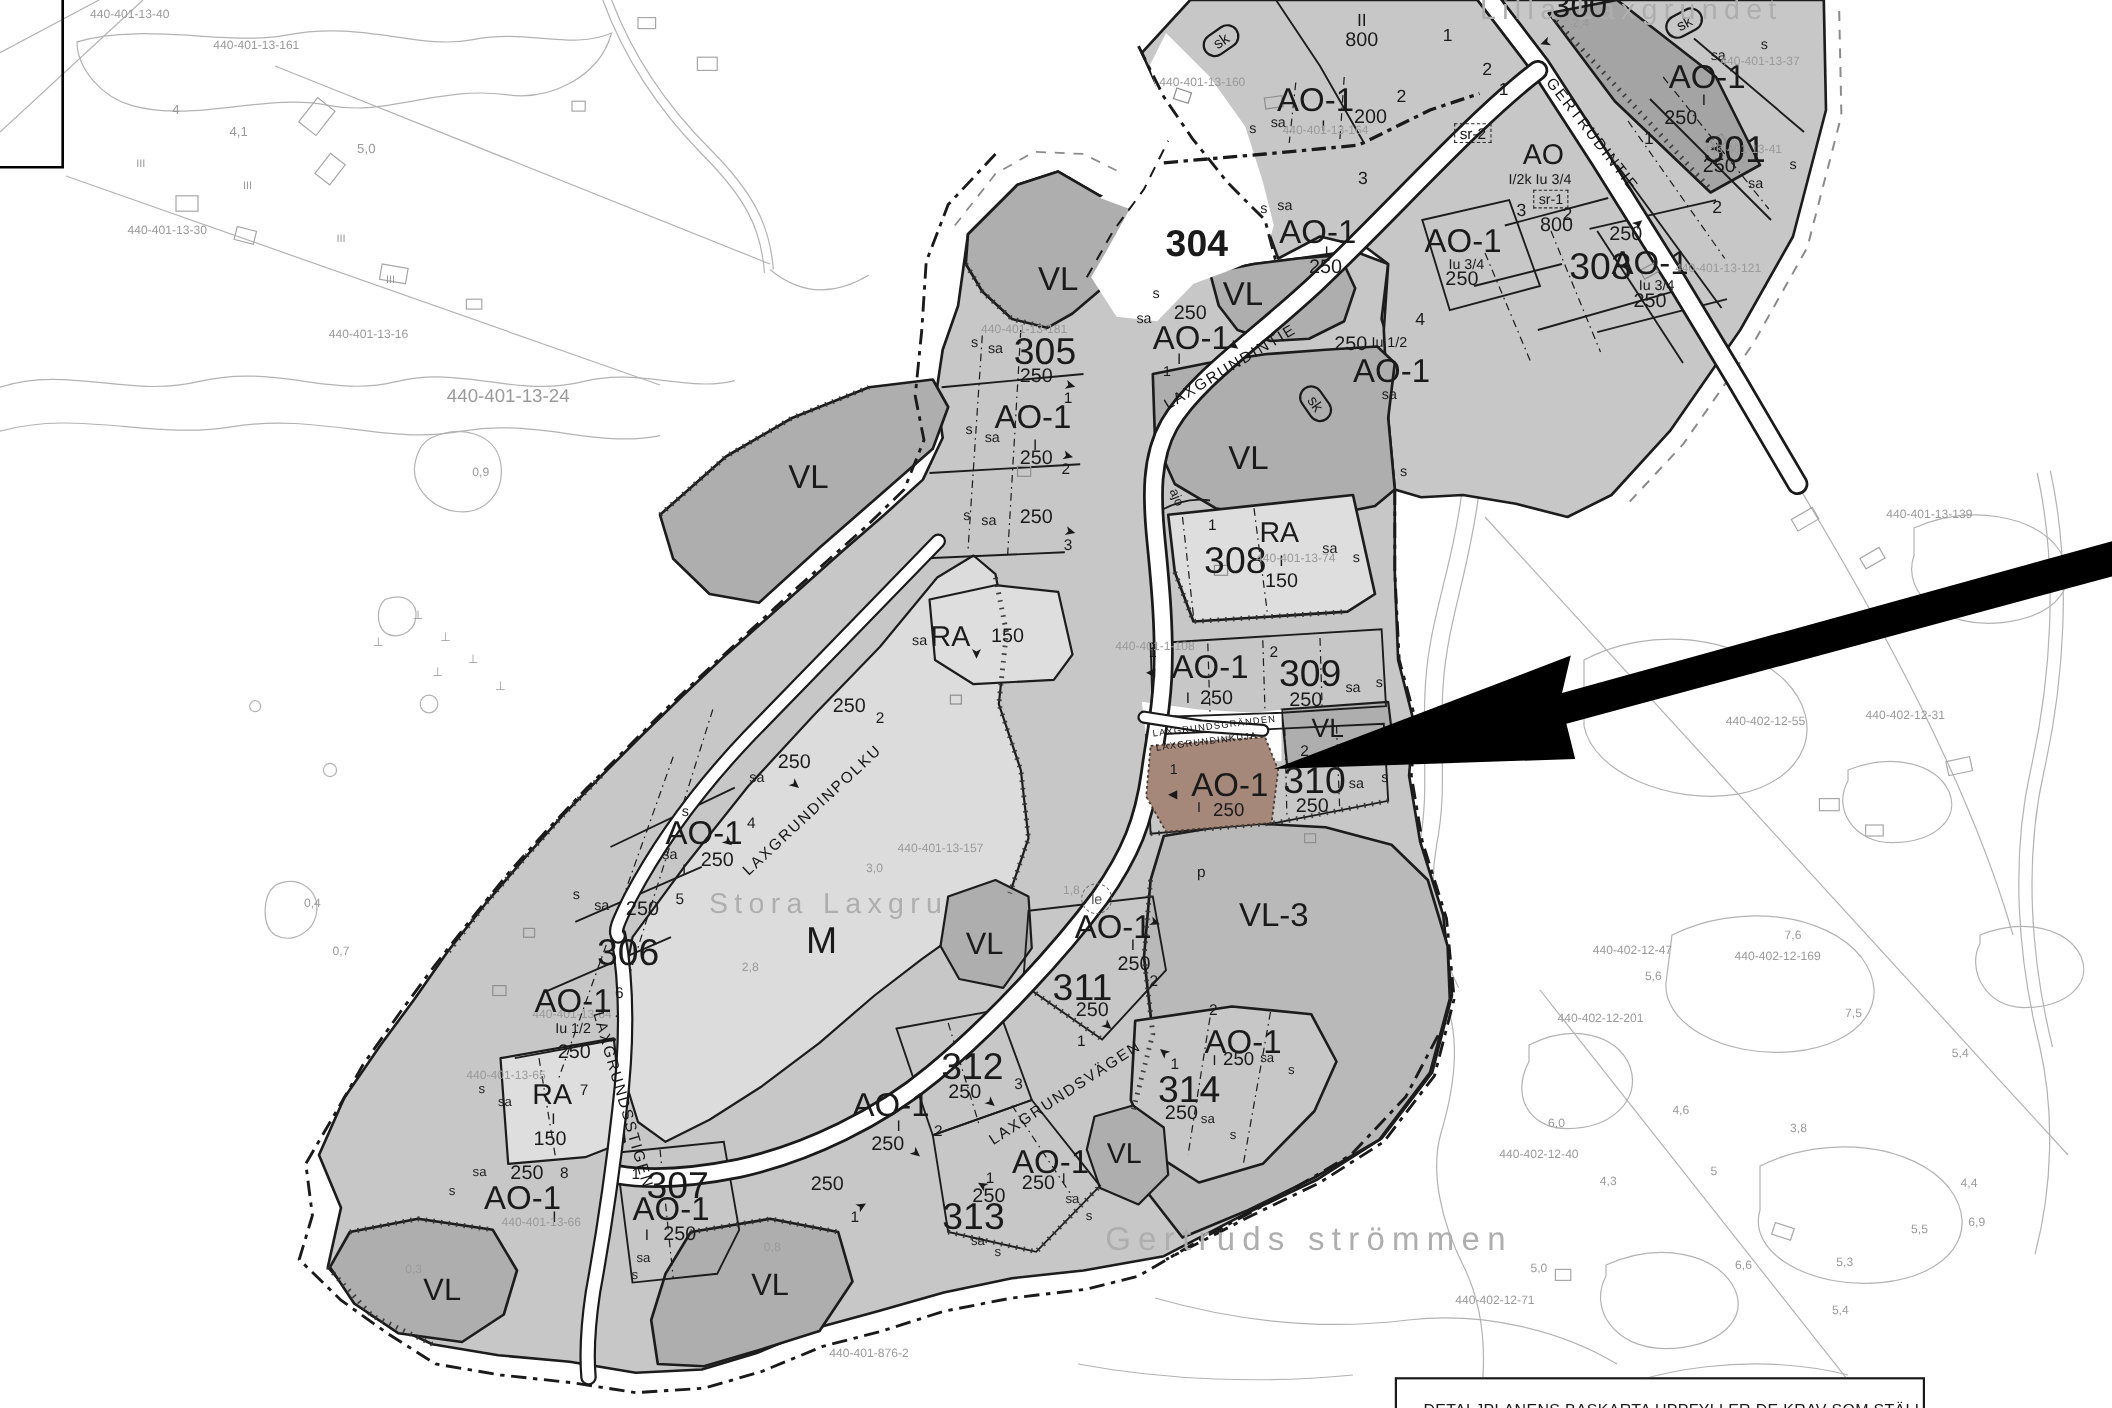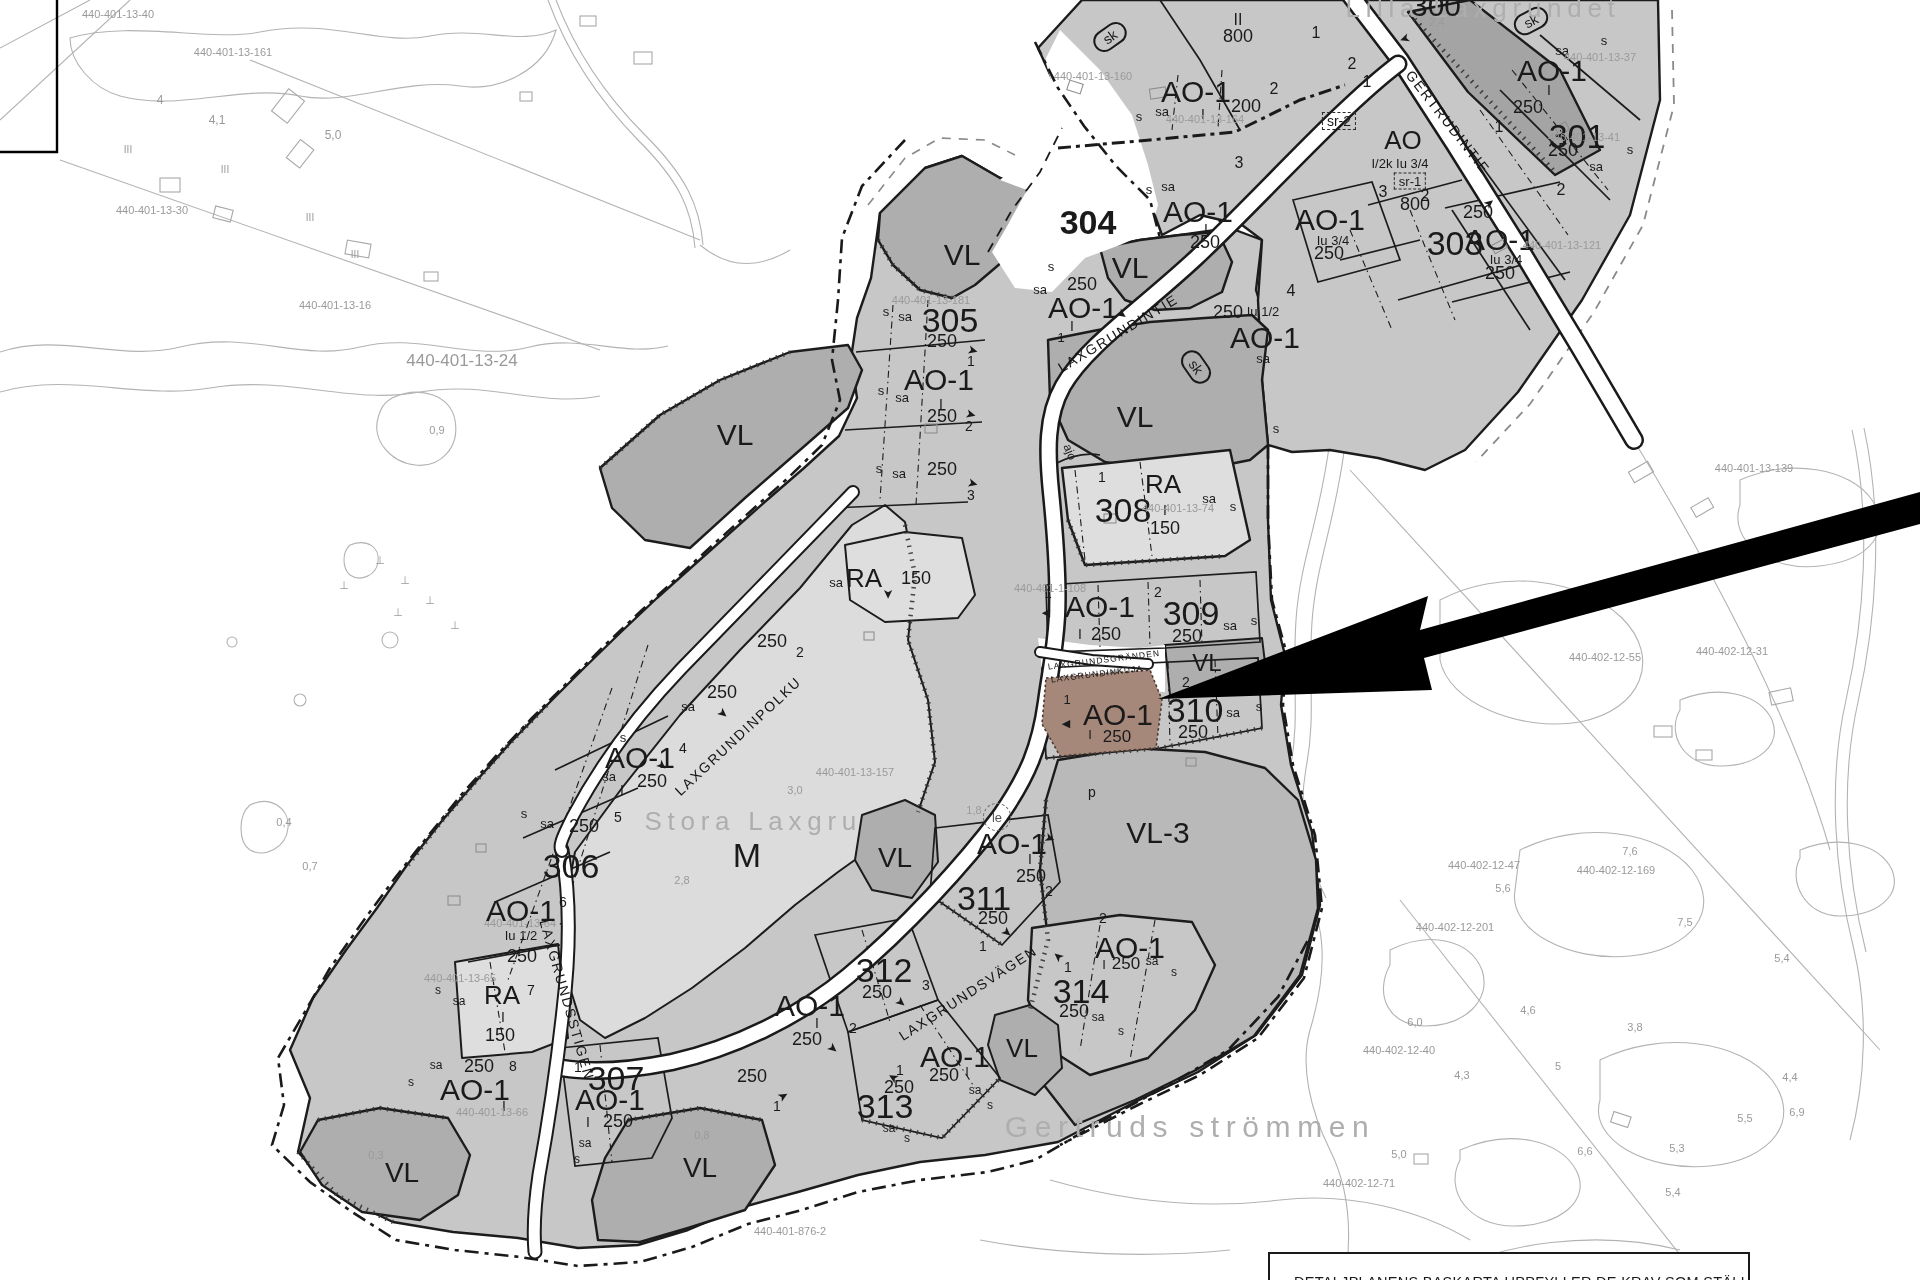--- a/index.html
+++ b/index.html
@@ -453,21 +453,21 @@
       <span class="lb" style="left: 475px; top: 1090px; font-size: 30px; transform: translate(-50%, -50%);">AO-1</span>
       <span class="lb" style="left: 504px; top: 1106px; font-size: 14px; transform: translate(-50%, -50%);">I</span>
       <span class="lb faint" style="left: 492px; top: 1112px; font-size: 11px; transform: translate(-50%, -50%);">440-401-13-66</span>
       <span class="lb" style="left: 402px; top: 1173px; font-size: 28px; transform: translate(-50%, -50%);">VL</span>
       <span class="lb faint" style="left: 376px; top: 1155px; font-size: 11px; transform: translate(-50%, -50%);">0,3</span>
       <span class="lb faint" style="left: 284px; top: 822px; font-size: 11px; transform: translate(-50%, -50%);">0,4</span>
       <span class="lb faint" style="left: 310px; top: 866px; font-size: 11px; transform: translate(-50%, -50%);">0,7</span>
       <span class="lb faint" style="left: 437px; top: 430px; font-size: 11px; transform: translate(-50%, -50%);">0,9</span>
       <span class="lb faint" style="left: 790px; top: 1231px; font-size: 11px; transform: translate(-50%, -50%);">440-401-876-2</span>
       <span class="lb faint" style="left: 118px; top: 14px; font-size: 11px; transform: translate(-50%, -50%);">440-401-13-40</span>
-      <span class="lb faint" style="left: 233px; top: 52px; font-size: 11px; transform: translate(-50%, -50%);">440-401-13-161</span>
+      <span class="lb faint" style="left: 233px; top: 42px; font-size: 11px; transform: translate(-50%, -50%);">440-401-13-161</span>
       <span class="lb faint" style="left: 160px; top: 100px; font-size: 12px; transform: translate(-50%, -50%);">4</span>
       <span class="lb faint" style="left: 217px; top: 120px; font-size: 12px; transform: translate(-50%, -50%);">4,1</span>
       <span class="lb faint" style="left: 333px; top: 135px; font-size: 12px; transform: translate(-50%, -50%);">5,0</span>
       <span class="lb faint" style="left: 152px; top: 210px; font-size: 11px; transform: translate(-50%, -50%);">440-401-13-30</span>
       <span class="lb faint" style="left: 335px; top: 305px; font-size: 11px; transform: translate(-50%, -50%);">440-401-13-16</span>
       <span class="lb faint" style="left: 462px; top: 332px; font-size: 17px; transform: translate(-50%, -50%); margin-top: 28px;">440-401-13-24</span>
       <span class="lb faint" style="left: 128px; top: 150px; font-size: 10px; transform: translate(-50%, -50%);">III</span>
       <span class="lb faint" style="left: 225px; top: 170px; font-size: 10px; transform: translate(-50%, -50%);">III</span>
       <span class="lb faint" style="left: 355px; top: 255px; font-size: 10px; transform: translate(-50%, -50%);">III</span>
       <span class="lb faint" style="left: 310px; top: 218px; font-size: 10px; transform: translate(-50%, -50%);">III</span>

